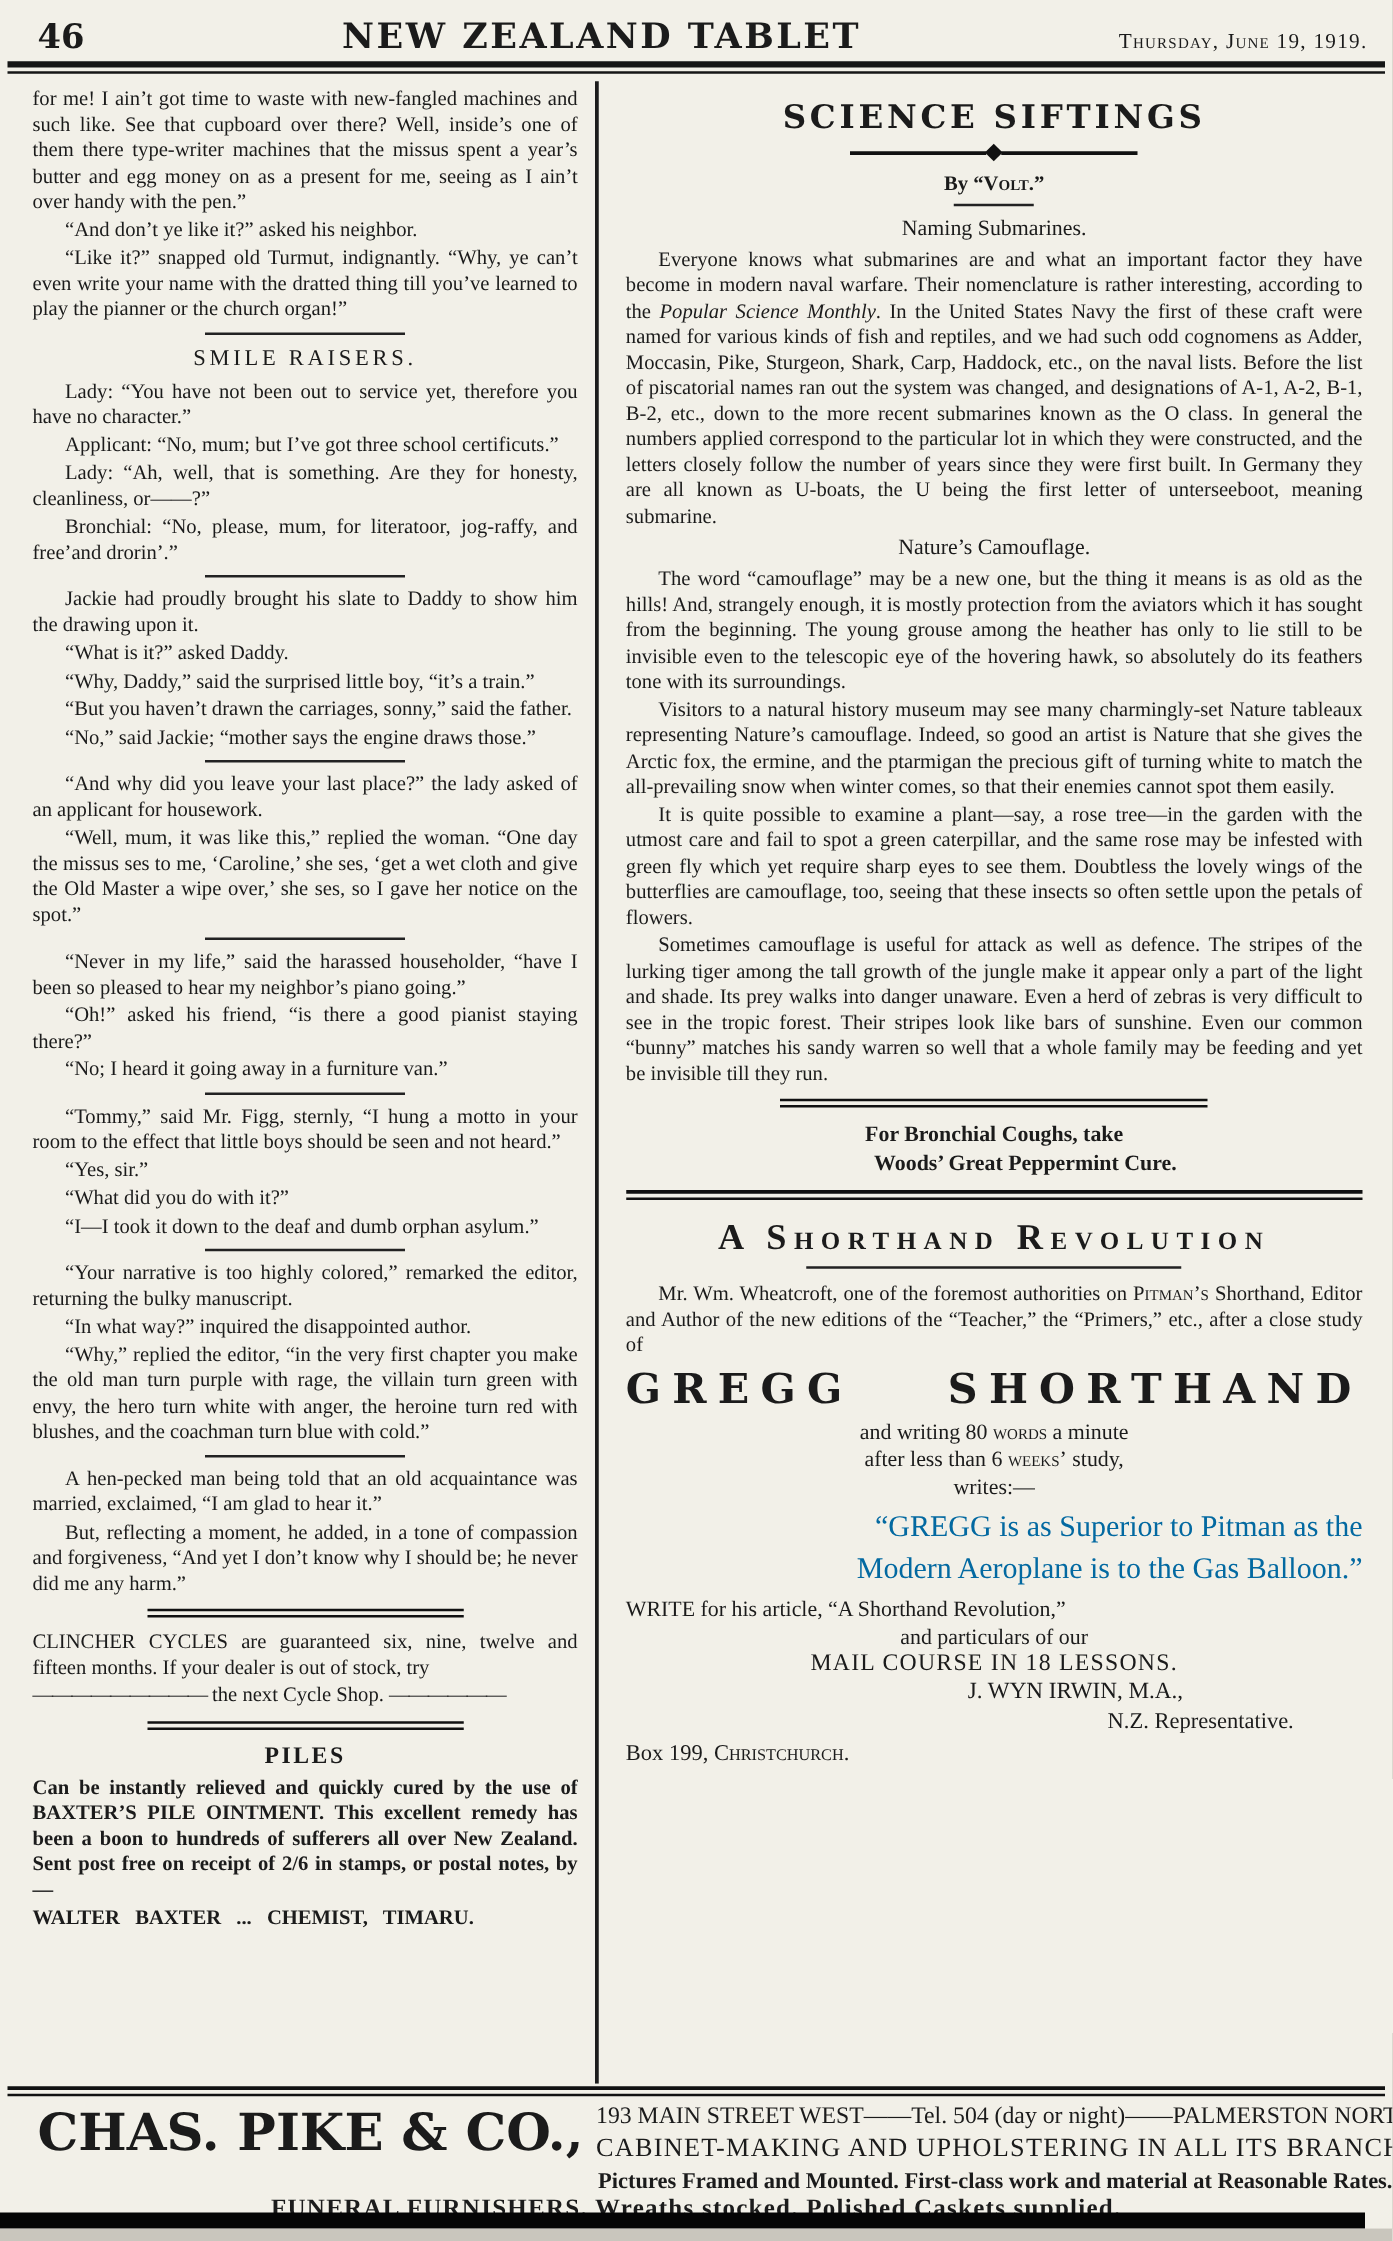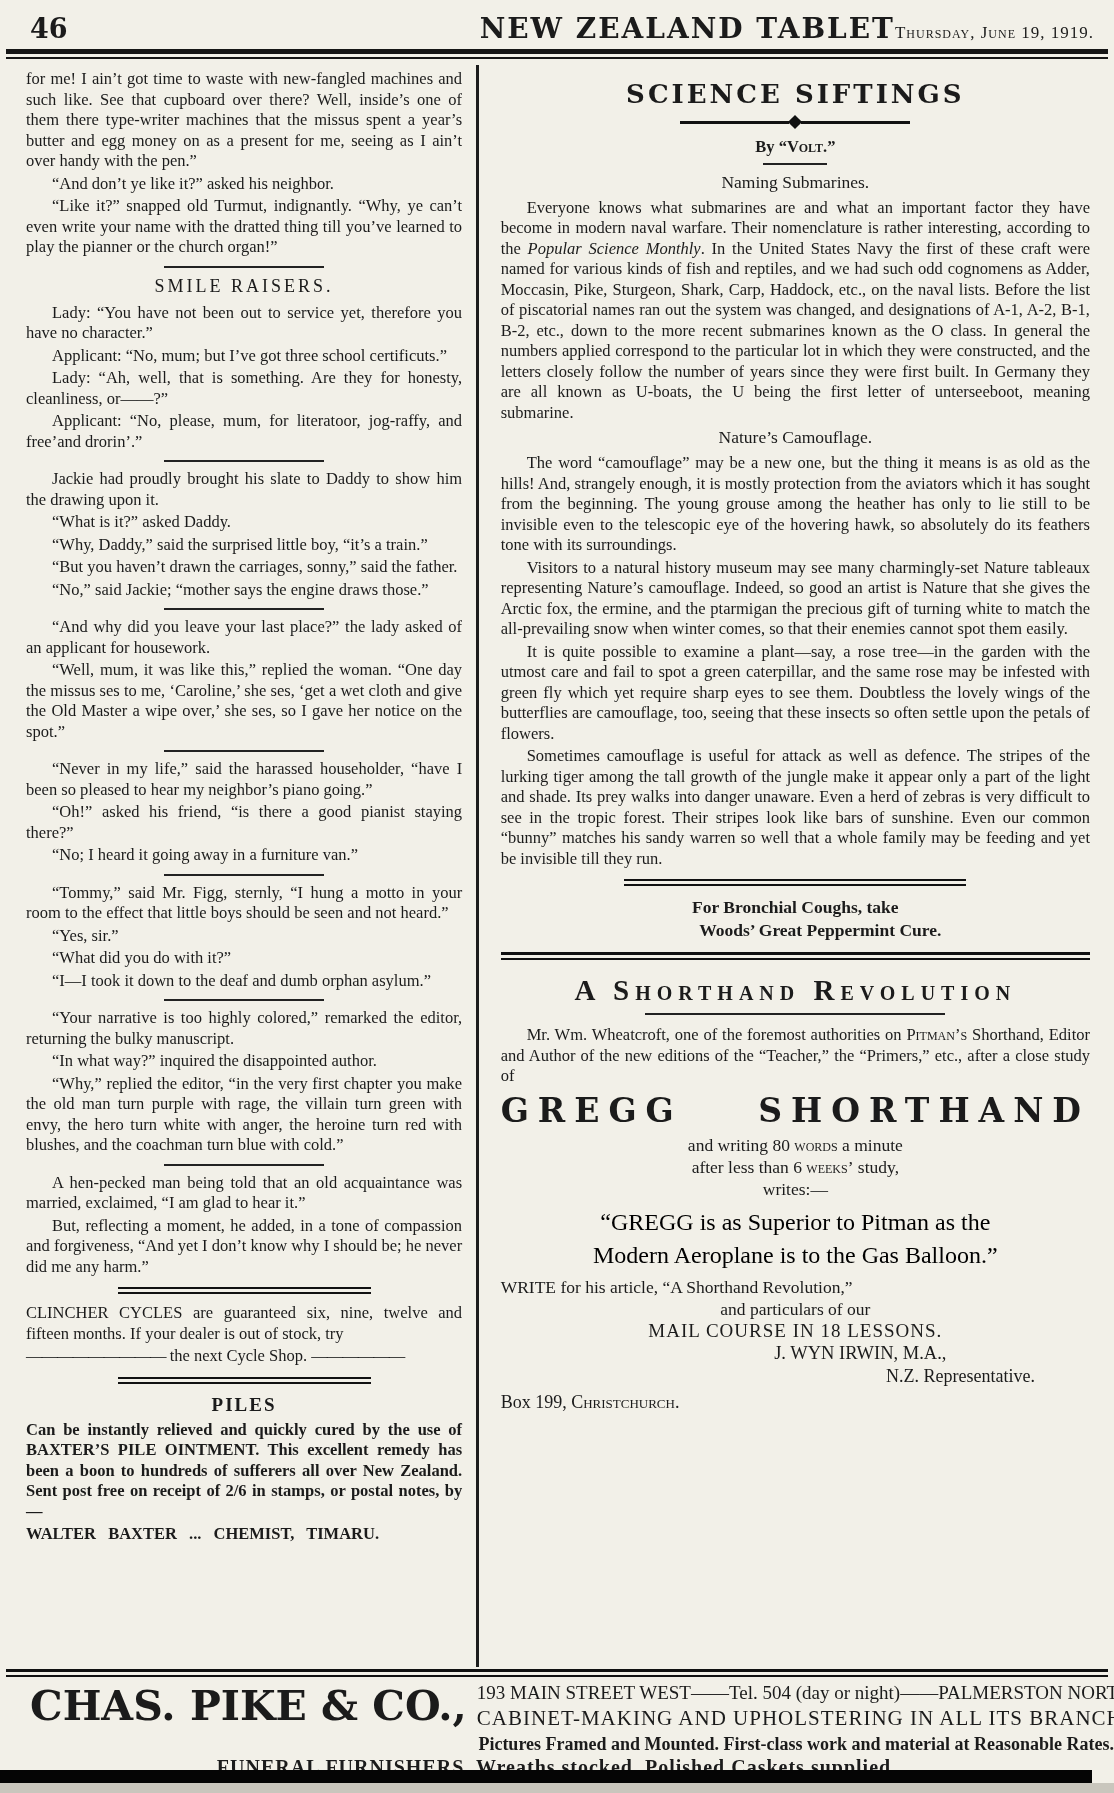--- a/index.html
+++ b/index.html
@@ -4,21 +4,21 @@
 <style>
   html,body { margin:0; padding:0; background:#c9c6bd; }
   .page {
     position:relative; width:1114px; height:1783px; margin:0 auto;
     background:#f2f0e8; color:#1b1b1b; overflow:hidden;
     font-family:"Liberation Serif", serif;
   }
   
   .masthead { display:flex; align-items:baseline; padding:12px 20px 0 30px; }
   .page-num { font-size:27px; font-weight:bold; font-family:"DejaVu Serif", serif; }
-  .mast-title { flex:1; margin:0; text-align:right; font-size:28px; font-weight:bold;
+  .mast-title { flex:1; margin:0; text-align:center; font-size:28px; font-weight:bold;
     letter-spacing:2px; font-family:"DejaVu Serif", serif; }
   .mast-date { font-size:17px; letter-spacing:1px; }
   .sc { font-variant:small-caps; }
   .header-rule { margin:4px 6px 0 6px; border-top:5px solid #161616;
     border-bottom:2px solid #161616; height:3px; }
   
   .columns { display:flex; height:1608px; overflow:hidden; padding:6px 10px 0 18px; box-sizing:border-box; }
   .col { box-sizing:border-box; }
   .col-left { width:540px; padding:4px 14px 0 8px; }
   .col-divider { width:3px; background:#1c1c1c; }
@@ -51,21 +51,21 @@
   .subhead { text-align:center; font-size:17.5px; font-weight:normal; margin:4px 0 5px; }
   .bronchial { text-align:center; font-weight:bold; font-size:17.5px; line-height:23px; margin:10px 0; }
   .bronchial .bron2 { padding-left:50px; }
   
   .shorthand-heading { text-align:center; font-variant:small-caps; font-size:29px; font-weight:600;
     letter-spacing:6px; margin:14px 0 6px; font-family:"Liberation Serif", serif; }
   .shorthand-rule { width:300px; margin:4px auto 10px; border-top:2px solid #222; }
   .gregg-brand { text-align:center; font-size:33px; font-weight:bold; letter-spacing:9px;
     word-spacing:55px; white-space:nowrap; margin:4px 0 4px; font-family:"DejaVu Serif", serif; }
   .gregg-center { text-align:center; font-size:17.5px; line-height:22px; }
-  .gregg-quote { text-align:center; font-size:24px; line-height:33px; margin:6px 0 4px; color:#000000; }
+  .gregg-quote { text-align:right; font-size:24px; line-height:33px; margin:6px 0 4px; color:#0369a1; }
   .write-line { font-size:17.5px; line-height:22px; }
   .center-line { text-align:center; font-size:17.5px; line-height:22px; }
   .course { font-size:19px; letter-spacing:1px; }
   .rep-name { text-align:center; padding-left:130px; font-size:18.5px; line-height:23px; }
   .rep-title { text-align:right; padding-right:55px; font-size:18px; line-height:23px; }
   .box-line { text-align:left; font-size:18px; line-height:24px; margin-top:2px; }
   
   .footer-rule { margin:2px 6px 0 6px; border-top:3px solid #111;
     border-bottom:2px solid #111; height:3px; }
   .footer-ad { display:flex; align-items:center; padding:4px 20px 0 30px; }
@@ -97,21 +97,21 @@
       <p class="noindent">for me!  I ain’t got time to waste with new-fangled machines and such like.  See that cupboard over there?  Well, inside’s one of them there type-writer machines that the missus spent a year’s butter and egg money on as a present for me, seeing as I ain’t over handy with the pen.”</p>
       <p>“And don’t ye like it?” asked his neighbor.</p>
       <p>“Like it?” snapped old Turmut, indignantly.  “Why, ye can’t even write your name with the dratted thing till you’ve learned to play the pianner or the church organ!”</p>
 
       <hr class="joke-rule">
       <h2 class="smile-heading">SMILE RAISERS.</h2>
 
       <p>Lady: “You have not been out to service yet, therefore you have no character.”</p>
       <p>Applicant: “No, mum; but I’ve got three school certificuts.”</p>
       <p>Lady: “Ah, well, that is something.  Are they for honesty, cleanliness, or——?”</p>
-      <p>Applicant: “No, please, mum, for literatoor, jog-raffy, and free’and drorin’.”</p>
+      <p>Bronchial: “No, please, mum, for literatoor, jog-raffy, and free’and drorin’.”</p>
 
       <hr class="joke-rule">
       <p>Jackie had proudly brought his slate to Daddy to show him the drawing upon it.</p>
       <p>“What is it?” asked Daddy.</p>
       <p>“Why, Daddy,” said the surprised little boy, “it’s a train.”</p>
       <p>“But you haven’t drawn the carriages, sonny,” said the father.</p>
       <p>“No,” said Jackie; “mother says the engine draws those.”</p>
 
       <hr class="joke-rule">
       <p>“And why did you leave your last place?” the lady asked of an applicant for housework.</p>

